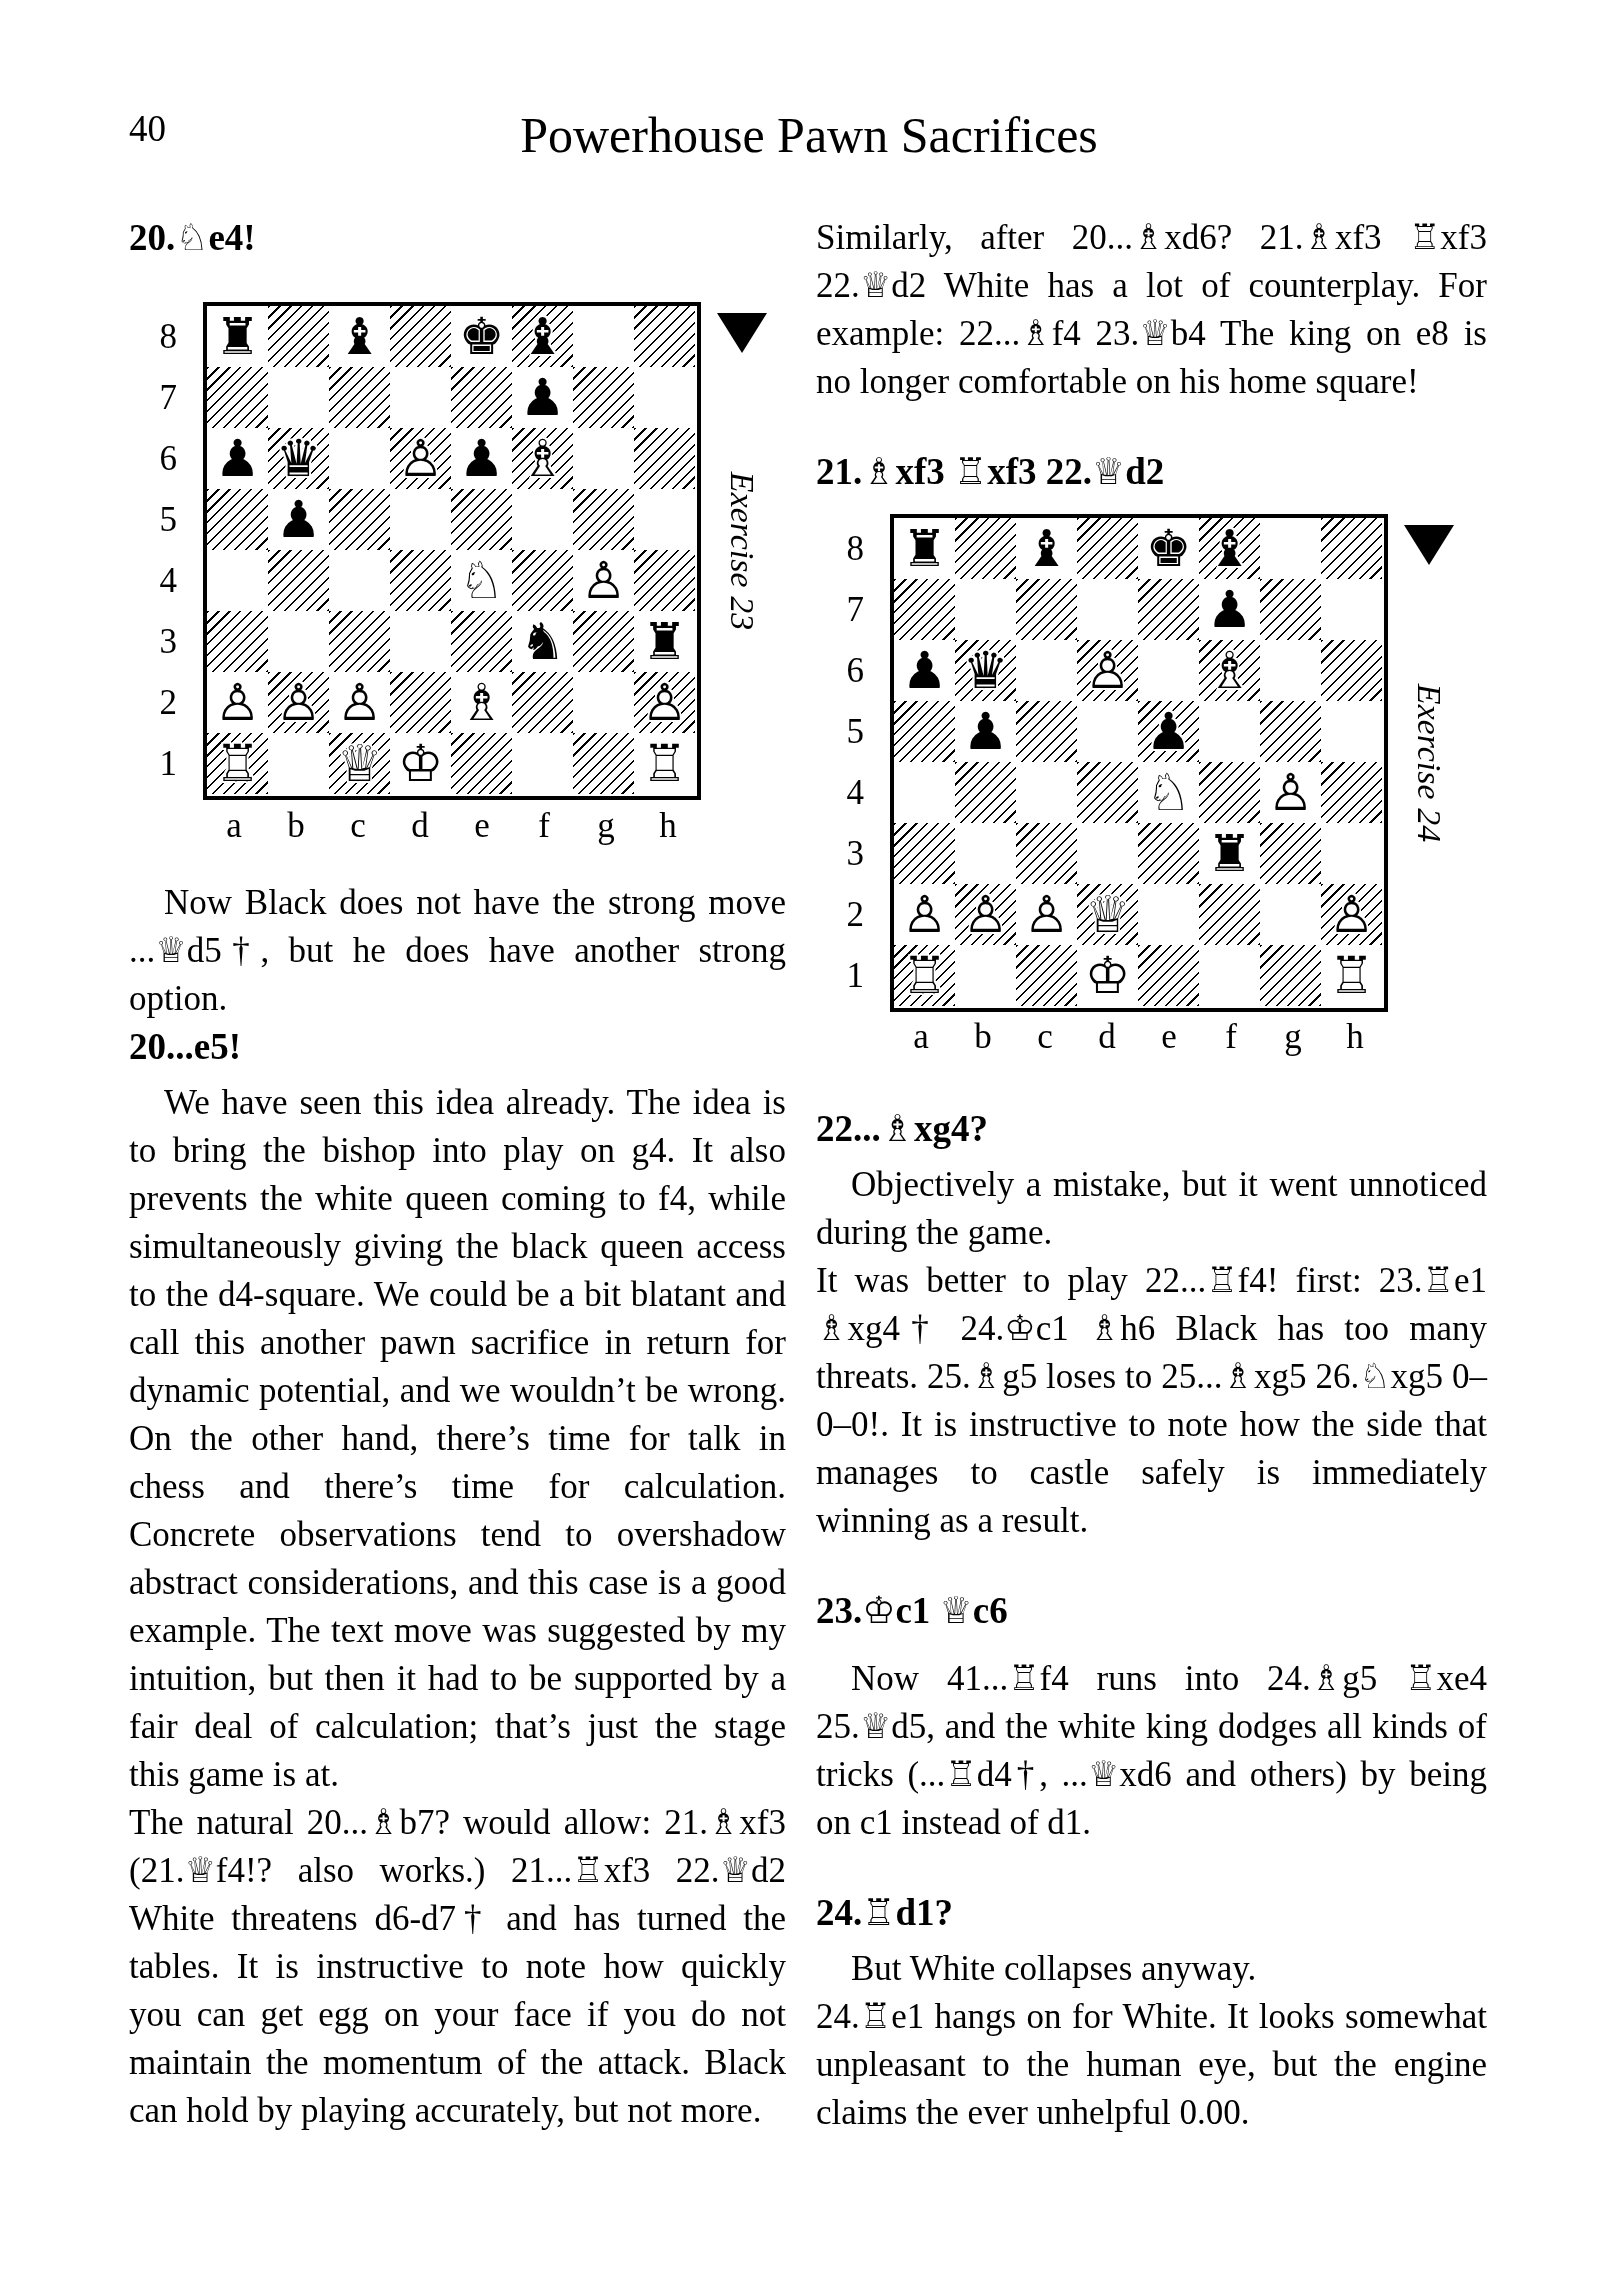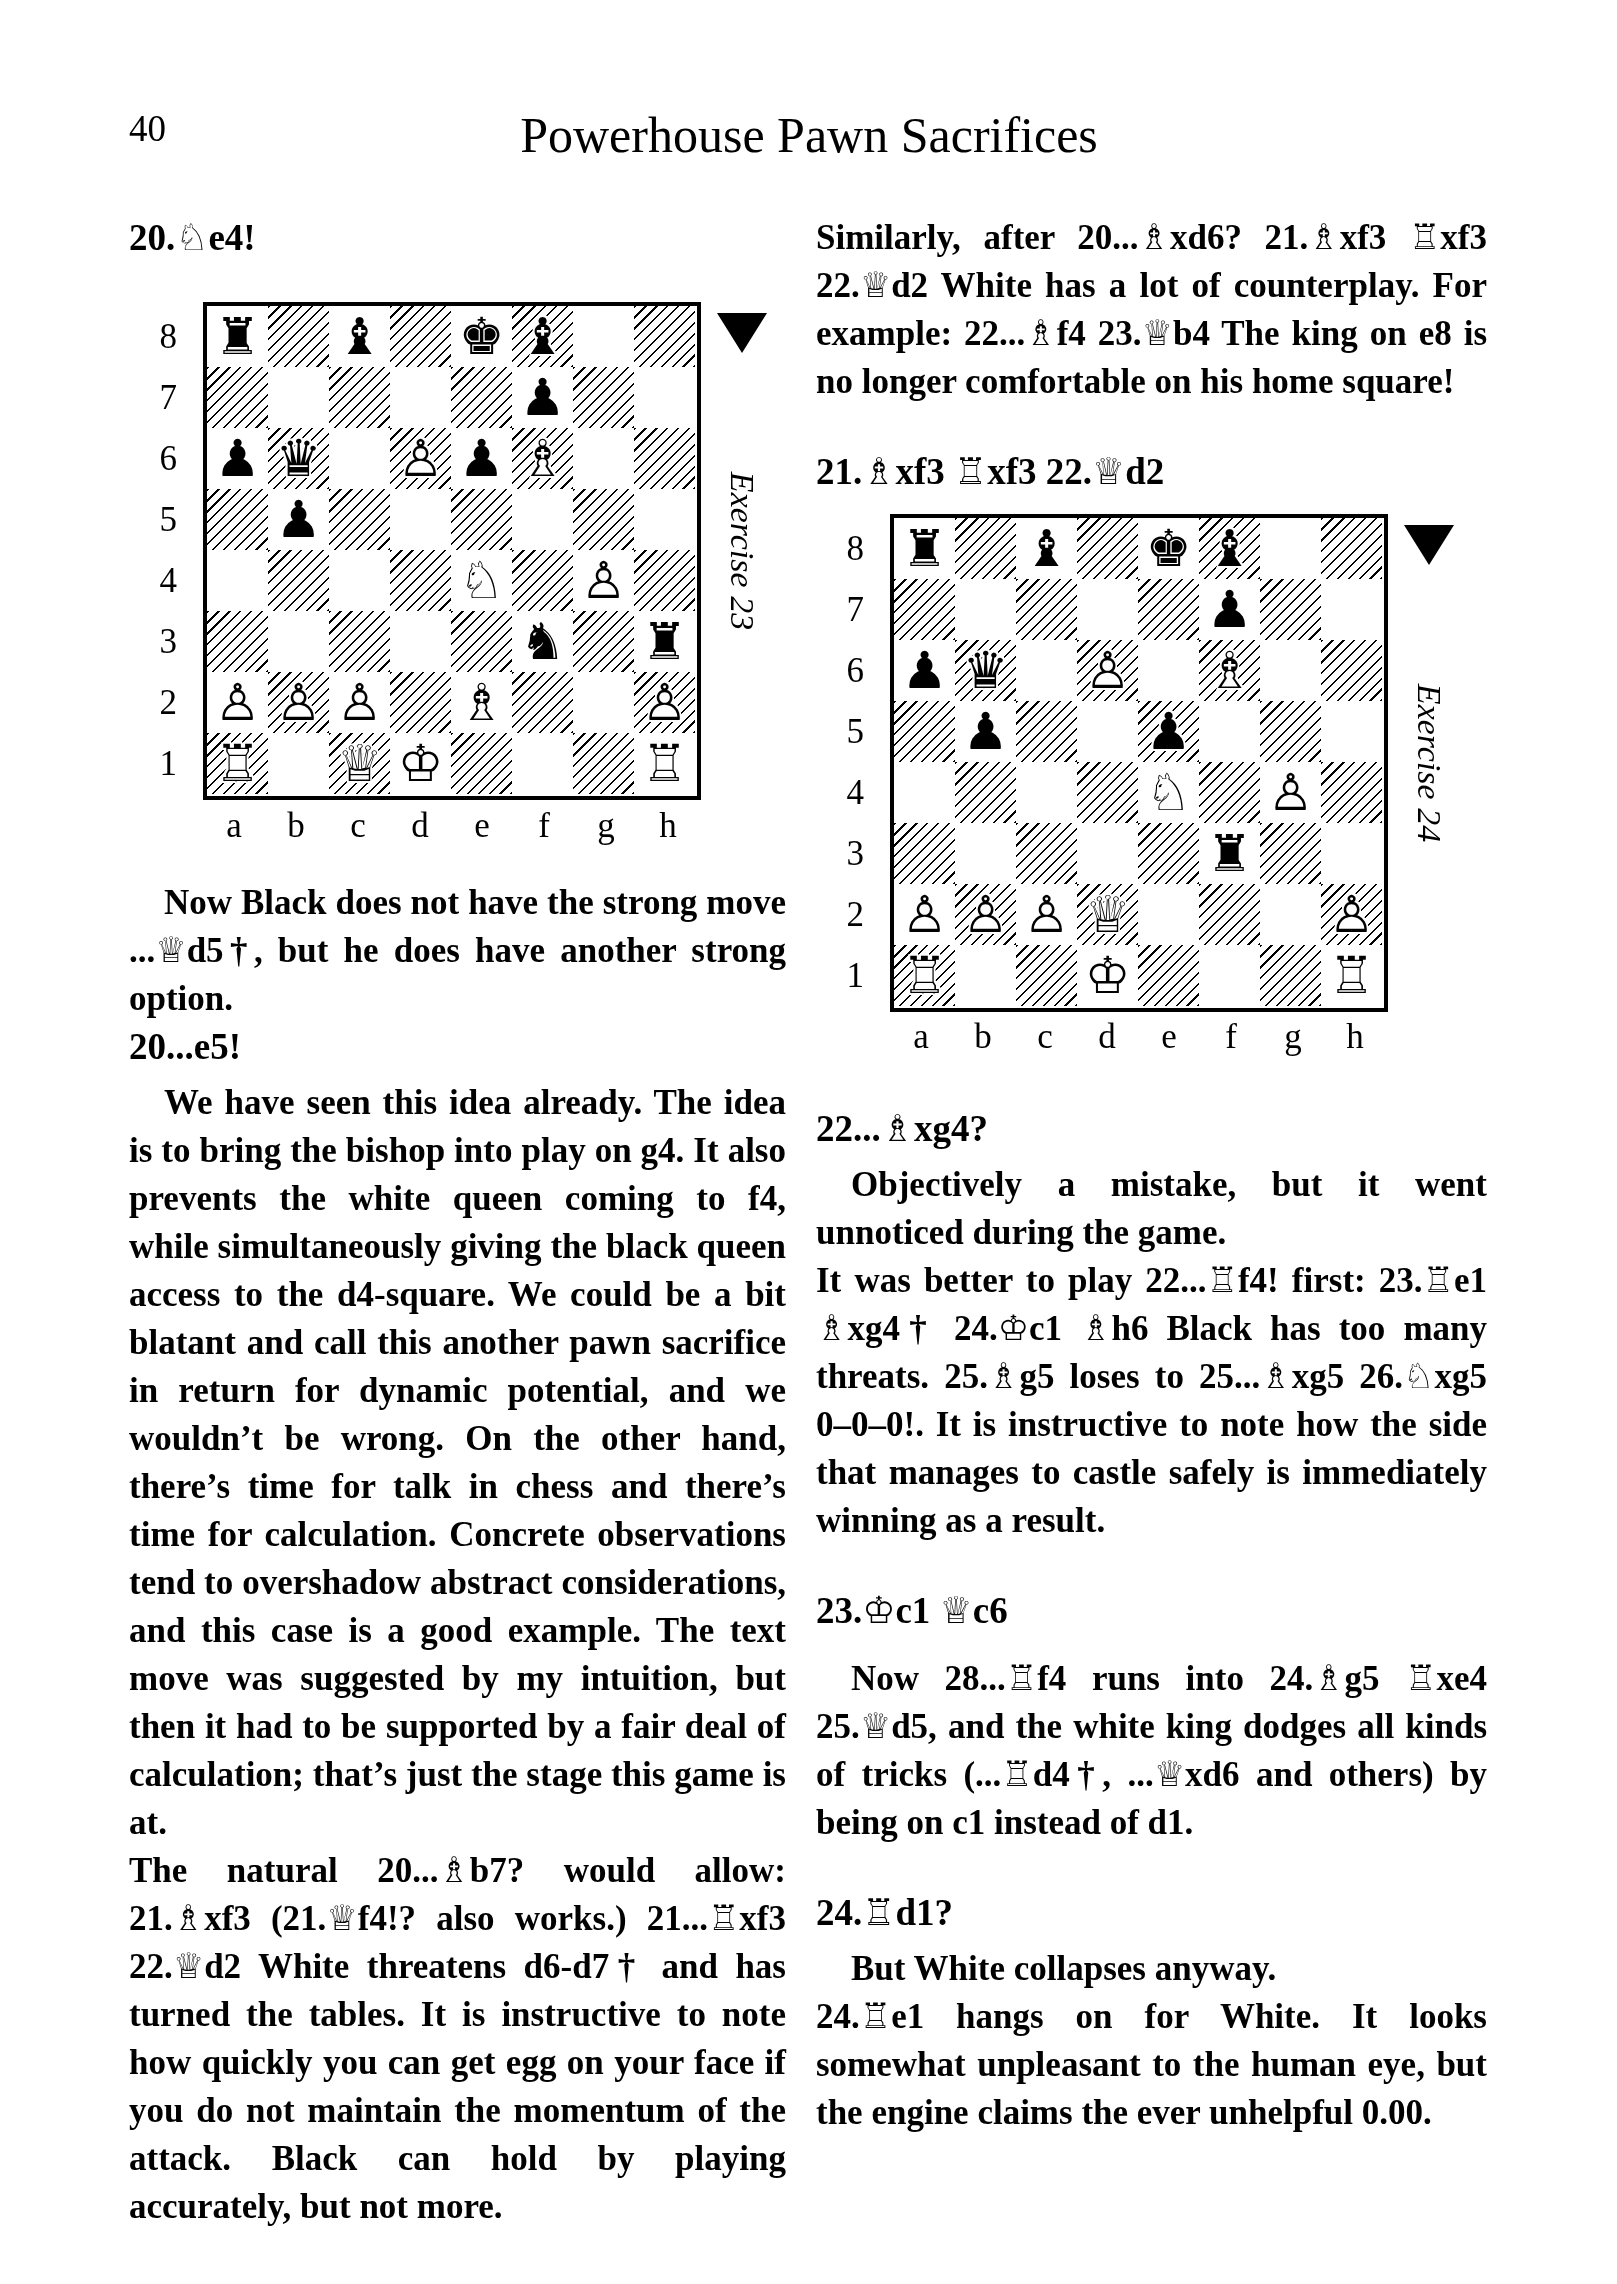--- a/index.html
+++ b/index.html
@@ -19,21 +19,21 @@
   .col{
     position:absolute;top:214px;
     font-size:35px;line-height:48px;text-align:justify;
   }
   .col-left{left:129px;width:657px;}
   .col-right{left:816px;width:671px;}
   .move-heading{
     font-weight:bold;font-size:37px;line-height:48px;text-align:left;
     margin:0;
   }
-  .col p{margin:0;font-weight:bold;}
+  .col p{margin:0;}
   .col p.indent{text-indent:35px;}
   .mt-block{margin-top:45px;}
 
   
   .diagram{margin:39px 0 0 0;}
   .diagram-row{display:flex;align-items:flex-start;}
   .rank-labels{width:74px;box-sizing:border-box;padding-top:4px;}
   .rank-labels div{
     height:61px;display:flex;align-items:center;justify-content:flex-end;
     padding-right:26px;font-size:35px;line-height:1;
@@ -507,20 +507,20 @@
         <div>h</div>
       </div>
   </figure>
 
   <h3 class="move-heading" style="margin-top:47px;margin-bottom:8px">22...♗xg4?</h3>
   <p class="indent">Objectively a mistake, but it went unnoticed during the game.</p>
 
   <p class="mt-block">It was better to play 22...♖f4! first: 23.♖e1 ♗xg4† 24.♔c1 ♗h6 Black has too many threats. 25.♗g5 loses to 25...♗xg5 26.♘xg5 0–0–0!. It is instructive to note how the side that manages to castle safely is immediately winning as a result.</p>
 
   <h3 class="move-heading" style="margin-top:42px;margin-bottom:20px">23.♔c1 ♕c6</h3>
-  <p class="indent">Now 28...♖f4 runs into 24.♗g5 ♖xe4 25.♕d5, and the white king dodges all kinds of tricks (...♖d4†, ...♕xd6 and others) by being on c1 instead of d1.</p>
+  <p class="indent">Now 41...♖f4 runs into 24.♗g5 ♖xe4 25.♕d5, and the white king dodges all kinds of tricks (...♖d4†, ...♕xd6 and others) by being on c1 instead of d1.</p>
 
   <h3 class="move-heading" style="margin-top:42px;margin-bottom:8px">24.♖d1?</h3>
   <p class="indent">But White collapses anyway.</p>
 
   <p class="mt-block">24.♖e1 hangs on for White. It looks somewhat unpleasant to the human eye, but the engine claims the ever unhelpful 0.00.</p>
 </div>
 
 
 </body></html>

